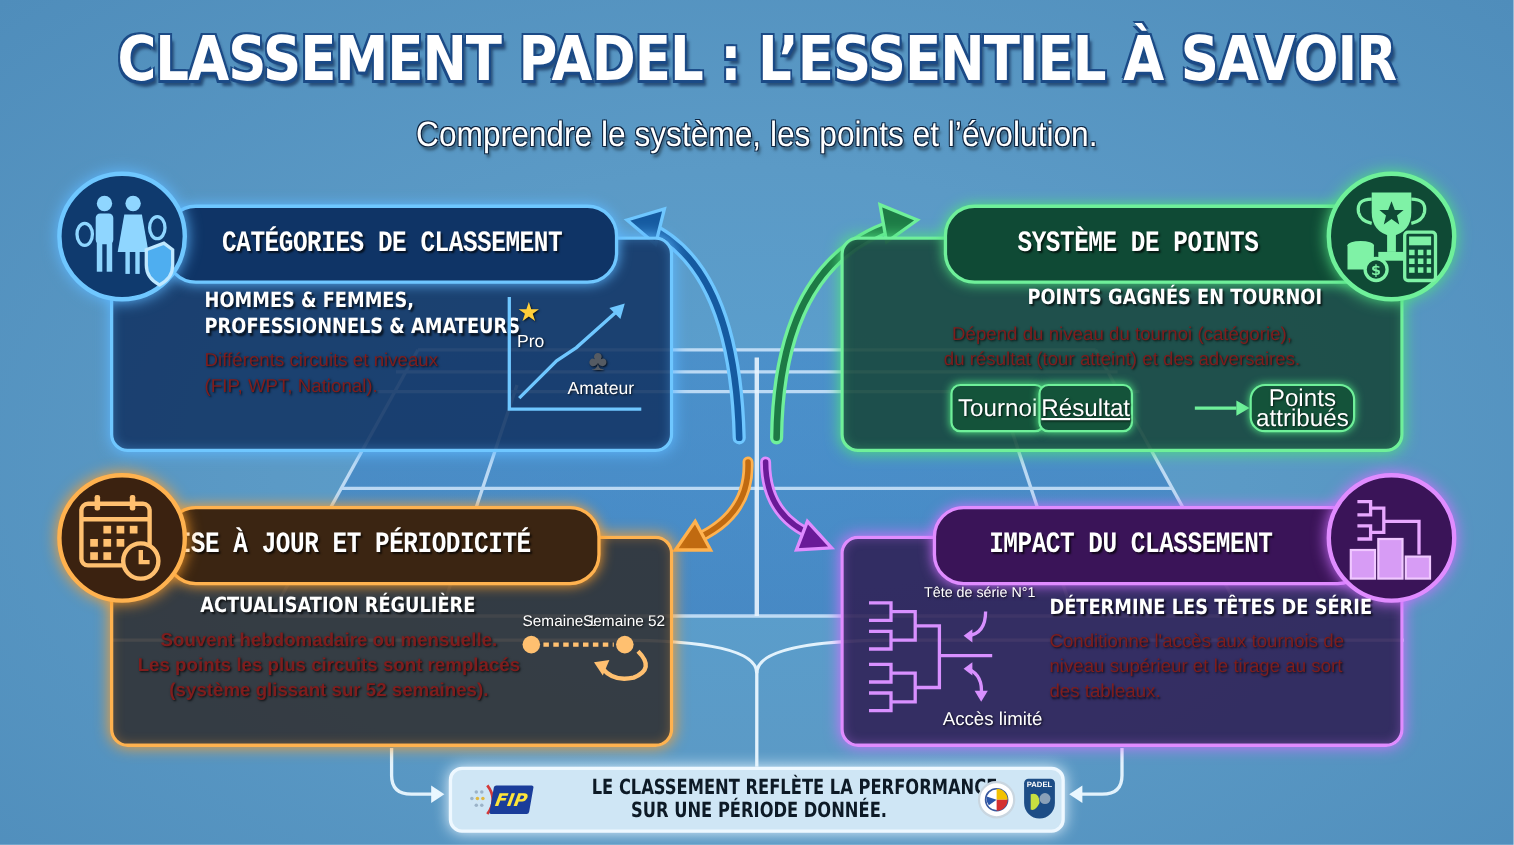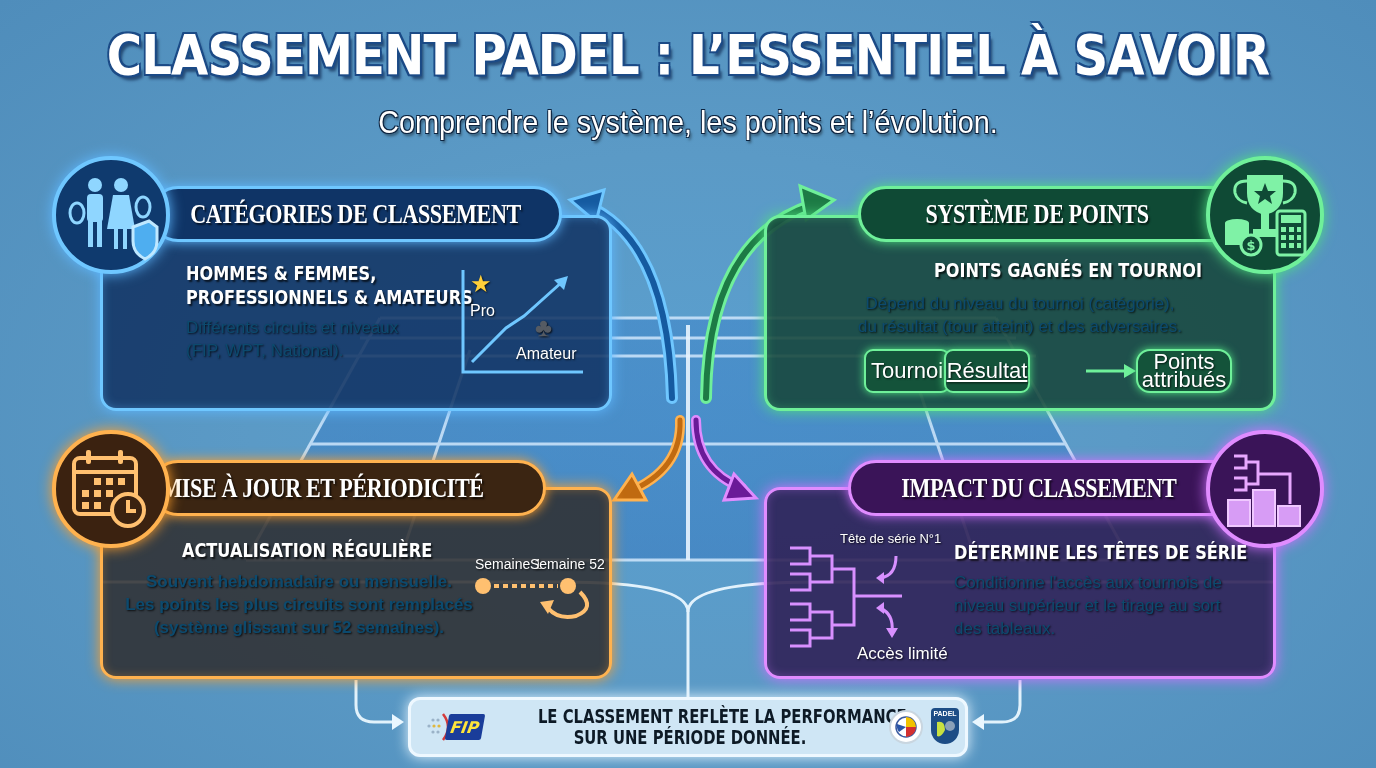--- a/index.html
+++ b/index.html
@@ -23,37 +23,37 @@
   .subtitle {
     position: absolute; left: 0; top: 104px; width: 1376px; text-align: center;
     font-family: "Liberation Sans", sans-serif; font-size: 32px; color: #fff;
     transform: scaleX(0.9);
     text-shadow: 1px 1px 0 #0d2440, -1px -1px 0 #0d2440, 1px -1px 0 #0d2440, -1px 1px 0 #0d2440, 2px 3px 3px rgba(0,0,0,.5);
   }
   .panel {
     position: absolute; border-radius: 16px; border: 3px solid;
   }
   .pill {
-    position: absolute; height: 56px; border-radius: 28px; border: 3px solid;
+    position: absolute; height: 72px; border-radius: 28px; border: 3px solid;
     display: flex; align-items: center; justify-content: center;
-    font-family: Liberation Serif, serif; font-weight: 900; font-size: 27px; letter-spacing: -0.5px;
+    font-family: Liberation Mono, monospace; font-weight: 900; font-size: 27px; letter-spacing: -0.5px;
     color: #fff; text-shadow: 2px 2px 2px rgba(0,0,0,.7);
   }
   .pill span { display: inline-block; transform: scaleX(0.82); white-space: nowrap; }
   .badge {
     position: absolute; width: 118px; height: 118px; border-radius: 50%; border: 4px solid;
     display: flex; align-items: center; justify-content: center;
   }
   .h2 {
     position: absolute; font-family: "DejaVu Sans", sans-serif; font-weight: 900; font-size: 19px;
     line-height: 24px; color: #fff; text-shadow: 2px 2px 2px rgba(0,0,0,.7);
     transform-origin: left top; transform: scaleX(0.85); white-space: nowrap;
   }
   .body {
-    position: absolute; font-size: 17px; line-height: 23px; color: #0c4a6e;
+    position: absolute; font-size: 17px; line-height: 23px; color: #7f1d1d;
     text-shadow: 1px 1px 2px rgba(0,0,0,.8);
   }
   .body div { white-space: nowrap; }
   .small { position: absolute; font-size: 14px; color: #fff; text-shadow: 1px 1px 2px rgba(0,0,0,.8); white-space: nowrap; }
 
   
   .blue-panel { left: 100px; top: 215px; width: 512px; height: 196px; background: rgba(18,52,100,.88); border-color: #6fc7ff; box-shadow: 0 0 14px #5fb8ff, inset 0 0 10px rgba(95,184,255,.35); }
   .blue-pill { left: 150px; top: 186px; width: 412px; background: #0f3466; border-color: #6fc7ff; box-shadow: 0 0 12px #5fb8ff; }
   .blue-badge { left: 52px; top: 156px; background: #0f3a6e; border-color: #6fc7ff; box-shadow: 0 0 14px #5fb8ff; }
 

